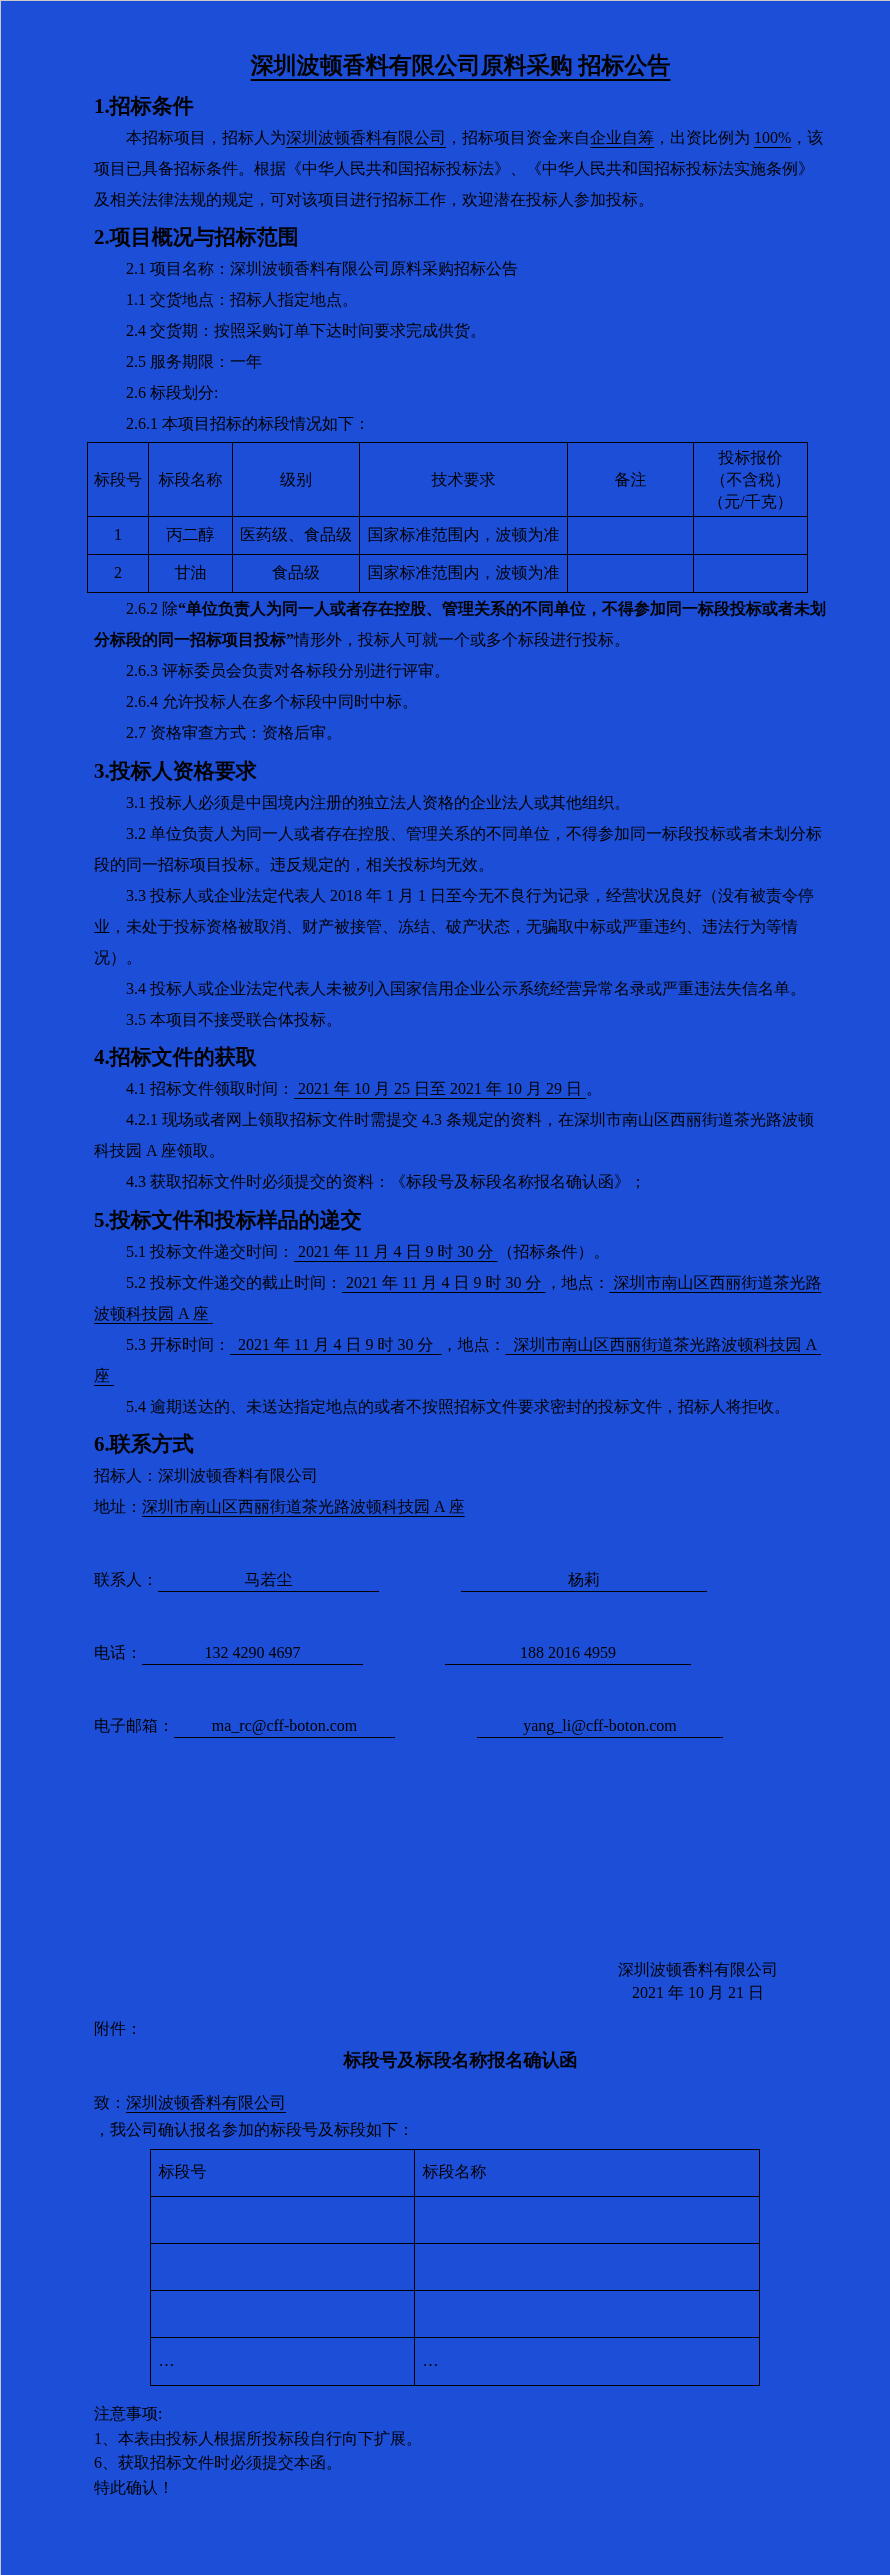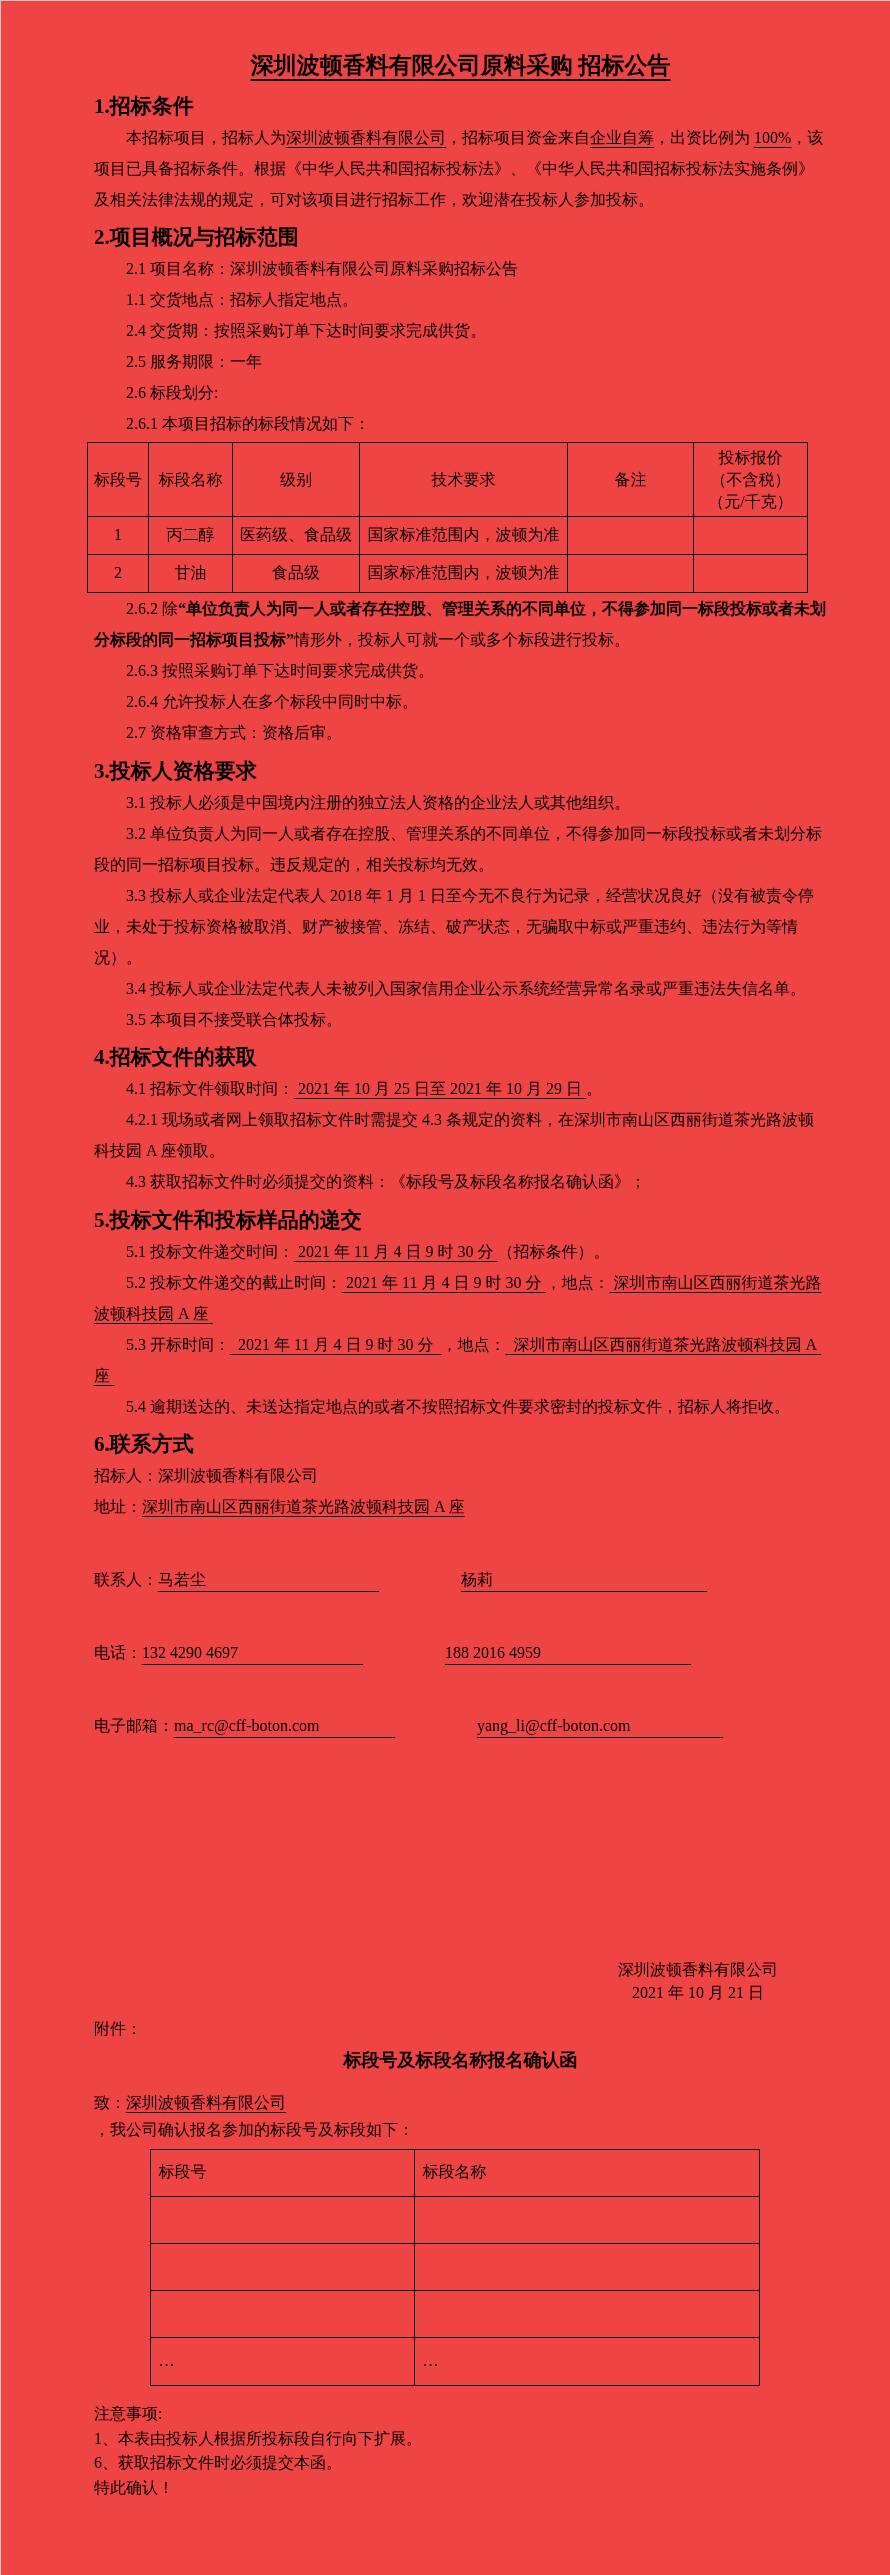--- a/index.html
+++ b/index.html
@@ -1,20 +1,20 @@
 <!DOCTYPE html>
 <html style="font-size:8.7px"><head>
 <meta charset="utf-8">
 <style>
   html,body{margin:0;padding:0;background:#ffffff;}
   .page{
     position:relative;
     width:891px;height:2576px;
     box-sizing:border-box;
-    background:#ef4444;
+    background:#1d4ed8;
     border:0.5px solid #c9c9c9;
     padding:0 63px 0 93px;
     overflow:hidden;
     font-family:"Liberation Serif","DejaVu Serif",serif;
     color:#000;
     font-size:16px;
   }
   .t{white-space:pre-wrap;}
   .doc-title{
     margin-top:47px;
@@ -60,21 +60,21 @@
     border:1.1px solid #000;
     height:44px;
     text-align:left;vertical-align:middle;
     padding:1.1px 7.6px;font-size:16px;
   }
   .notes{margin-top:16.4px;line-height:24.6px;}
   
   .c-row{line-height:31px;display:flex;align-items:baseline;}
   .ublank{
     display:inline-block;border-bottom:1.1px solid #000;
-    text-align:left;line-height:22px;height:22px;margin-top:47px;
+    text-align:center;line-height:22px;height:22px;margin-top:47px;
   }
   .w1{width:221px;}
   .w2{width:246px;}
   .c-gap{display:inline-block;width:82px;}
   
   .footer{margin-top:152px;line-height:22px;}
   .f-line{margin-top:0;}
   .fblank{
     display:inline-block;border-bottom:1.1px solid #000;
     height:16.4px;vertical-align:-2.2px;margin:0 4.4px;
@@ -132,21 +132,21 @@
       <td>甘油</td>
       <td>食品级</td>
       <td>国家标准范围内，波顿为准</td>
       <td></td>
       <td></td>
     </tr>
   </tbody>
     </table>
 
   <div class="para t"><span>2.6.2 除</span><span class="b">“单位负责人为同一人或者存在控股、管理关系的不同单位，不得参加同一标段投标或者未划分标段的同一招标项目投标”</span><span>情形外，投标人可就一个或多个标段进行投标。</span></div>
-  <div class="para t">2.6.3 按照采购订单下达时间要求完成供货。</div>
+  <div class="para t">2.6.3 评标委员会负责对各标段分别进行评审。</div>
   <div class="para t">2.6.4 允许投标人在多个标段中同时中标。</div>
   <div class="para t">2.7 资格审查方式：资格后审。</div>
 
   <div class="sec-h t">3.投标人资格要求</div>
   <div class="para t">3.1 投标人必须是中国境内注册的独立法人资格的企业法人或其他组织。</div>
   <div class="para t">3.2 单位负责人为同一人或者存在控股、管理关系的不同单位，不得参加同一标段投标或者未划分标段的同一招标项目投标。违反规定的，相关投标均无效。</div>
   <div class="para t">3.3 投标人或企业法定代表人 2018 年 1 月 1 日至今无不良行为记录，经营状况良好（没有被责令停业，未处于投标资格被取消、财产被接管、冻结、破产状态，无骗取中标或严重违约、违法行为等情况）。</div>
   <div class="para t">3.4 投标人或企业法定代表人未被列入国家信用企业公示系统经营异常名录或严重违法失信名单。</div>
   <div class="para t">3.5 本项目不接受联合体投标。</div>
 

